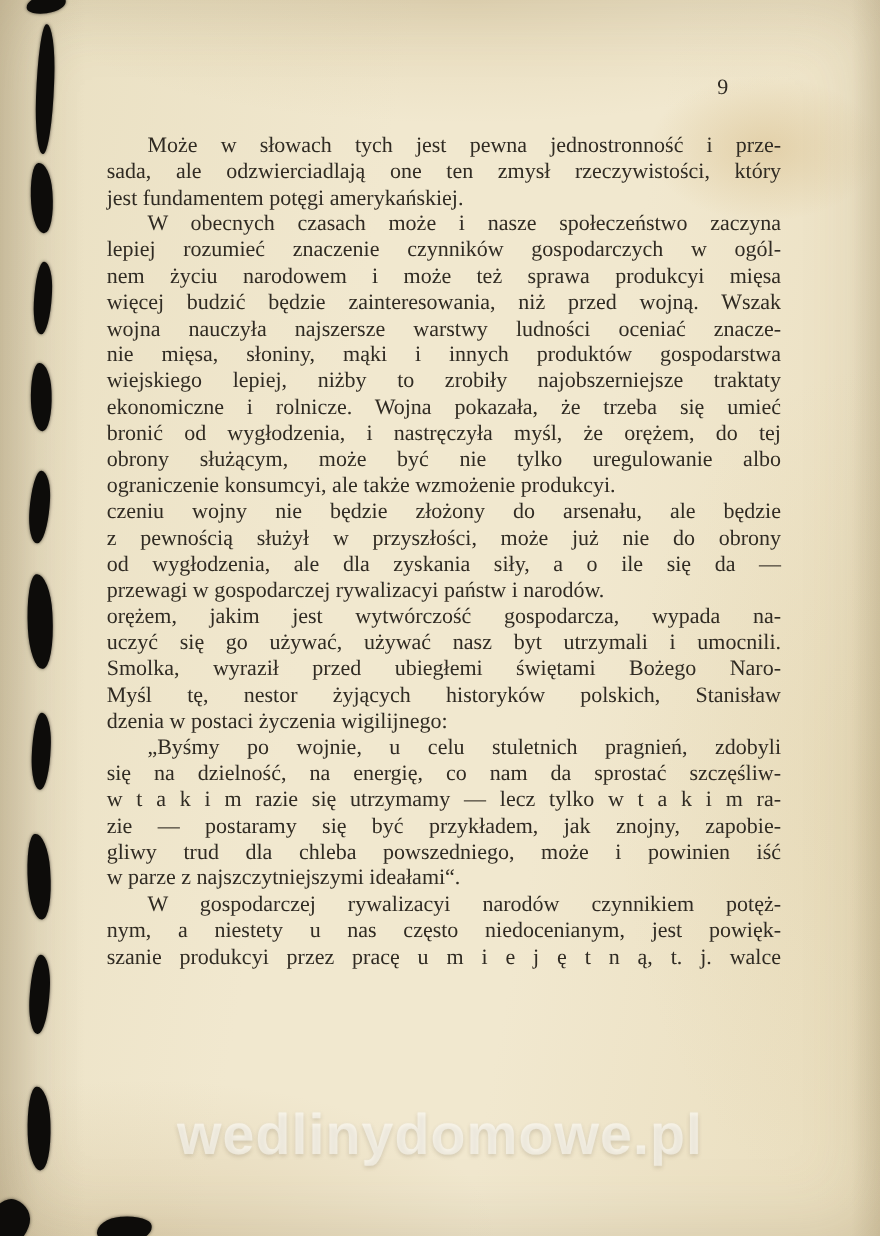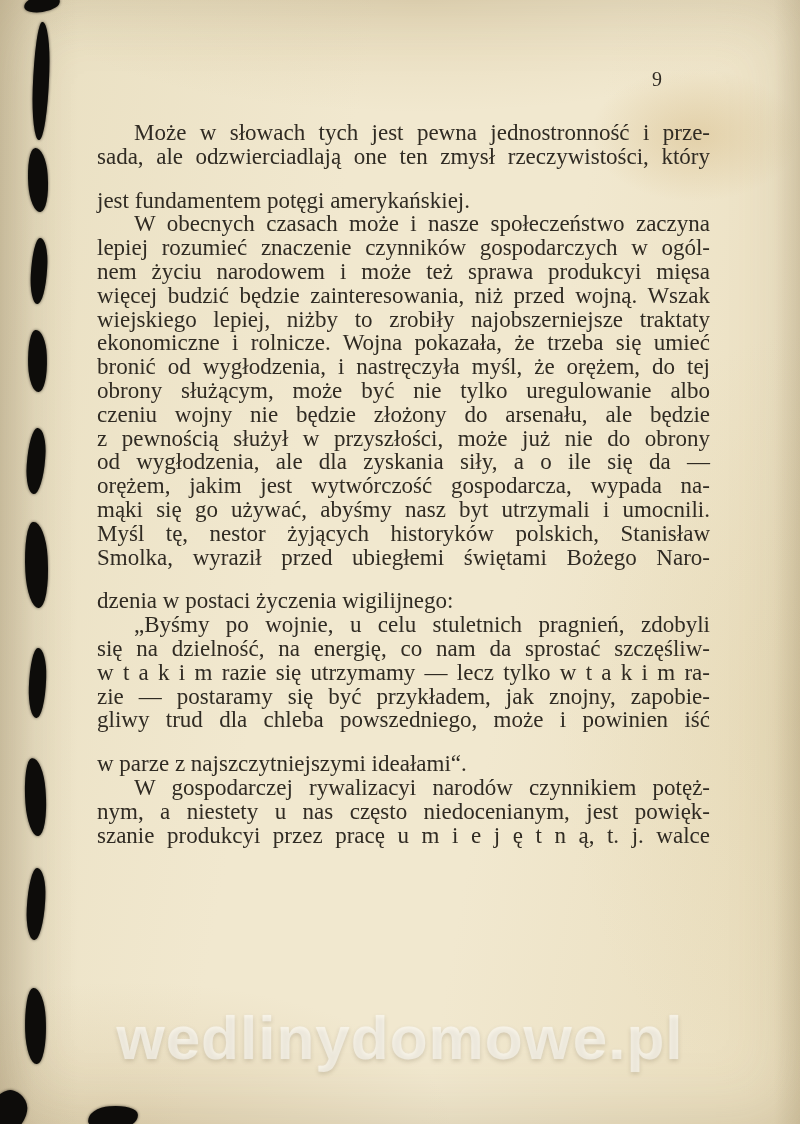--- a/index.html
+++ b/index.html
@@ -29,45 +29,44 @@
     top: 68px;
     left: 652px;
     font-size: 20px;
     letter-spacing: 0.5px;
   }
   .text-block {
     position: absolute;
     top: 121px;
     left: 97px;
     width: 613px;
-    font-size: 23px;
+    font-size: 20px;
     line-height: 23.8px;
   }
   .paragraph { margin: 0; }
   .line {
     text-align: justify;
     text-align-last: justify;
     -moz-text-align-last: justify;
     white-space: normal;
   }
   .line.lastline {
     text-align-last: left;
-    margin-top: 20px;
     -moz-text-align-last: left;
   }
   .line.indent { text-indent: 37px; }
   .watermark {
     position: absolute;
     top: 1002px;
     left: 0;
     width: 100%;
     text-align: center;
     font-family: "Liberation Sans", "DejaVu Sans", sans-serif;
     font-weight: 700;
-    font-size: 62px;
+    font-size: 52px;
     letter-spacing: 1px;
     color: var(--watermark, rgba(255,253,246,0.55));
     text-shadow: 0 2px 4px rgba(95,78,45,0.22), 0 0 2px rgba(255,255,255,0.45);
     pointer-events: none;
   }
   .tear {
     position: absolute;
     background: #0d0c0a;
     border-radius: 46% 54% 50% 50% / 58% 42% 56% 44%;
     box-shadow: 0 0 3px rgba(20,15,8,0.7);
@@ -82,35 +81,39 @@
       <div class="paragraph">
         <div class="line indent">Może w słowach tych jest pewna jednostronność i prze-</div>
         <div class="line">sada, ale odzwierciadlają one ten zmysł rzeczywistości, który</div>
         <div class="line lastline">jest fundamentem potęgi amerykańskiej.</div>
       </div>
       <div class="paragraph">
         <div class="line indent">W obecnych czasach może i nasze społeczeństwo zaczyna</div>
         <div class="line">lepiej rozumieć znaczenie czynników gospodarczych w ogól-</div>
         <div class="line">nem życiu narodowem i może też sprawa produkcyi mięsa</div>
         <div class="line">więcej budzić będzie zainteresowania, niż przed wojną. Wszak</div>
+        <div class="line">wojna nauczyła najszersze warstwy ludności oceniać znacze-</div>
+        <div class="line">nie mięsa, słoniny, mąki i innych produktów gospodarstwa</div>
         <div class="line">wiejskiego lepiej, niżby to zrobiły najobszerniejsze traktaty</div>
         <div class="line">ekonomiczne i rolnicze. Wojna pokazała, że trzeba się umieć</div>
         <div class="line">bronić od wygłodzenia, i nastręczyła myśl, że orężem, do tej</div>
         <div class="line">obrony służącym, może być nie tylko uregulowanie albo</div>
+        <div class="line lastline">ograniczenie konsumcyi, ale także wzmożenie produkcyi.</div>
       </div>
       <div class="paragraph">
         <div class="line">czeniu wojny nie będzie złożony do arsenału, ale będzie</div>
         <div class="line">z pewnością służył w przyszłości, może już nie do obrony</div>
         <div class="line">od wygłodzenia, ale dla zyskania siły, a o ile się da —</div>
+        <div class="line lastline">przewagi w gospodarczej rywalizacyi państw i narodów.</div>
       </div>
       <div class="paragraph">
         <div class="line">orężem, jakim jest wytwórczość gospodarcza, wypada na-</div>
-        <div class="line">mąki się go używać, abyśmy nasz byt utrzymali i umocnili.</div>
+        <div class="line">uczyć się go używać, używać nasz byt utrzymali i umocnili.</div>
+        <div class="line">Smolka, wyraził przed ubiegłemi świętami Bożego Naro-</div>
         <div class="line">Myśl tę, nestor żyjących historyków polskich, Stanisław</div>
-        <div class="line">Smolka, wyraził przed ubiegłemi świętami Bożego Naro-</div>
         <div class="line lastline">dzenia w postaci życzenia wigilijnego:</div>
       </div>
       <div class="paragraph">
         <div class="line indent">„Byśmy po wojnie, u celu stuletnich pragnień, zdobyli</div>
         <div class="line">się na dzielność, na energię, co nam da sprostać szczęśliw-</div>
         <div class="line">w t a k i m razie się utrzymamy — lecz tylko w t a k i m ra-</div>
         <div class="line">zie — postaramy się być przykładem, jak znojny, zapobie-</div>
         <div class="line">gliwy trud dla chleba powszedniego, może i powinien iść</div>
         <div class="line lastline">w parze z najszczytniejszymi ideałami“.</div>
       </div>

